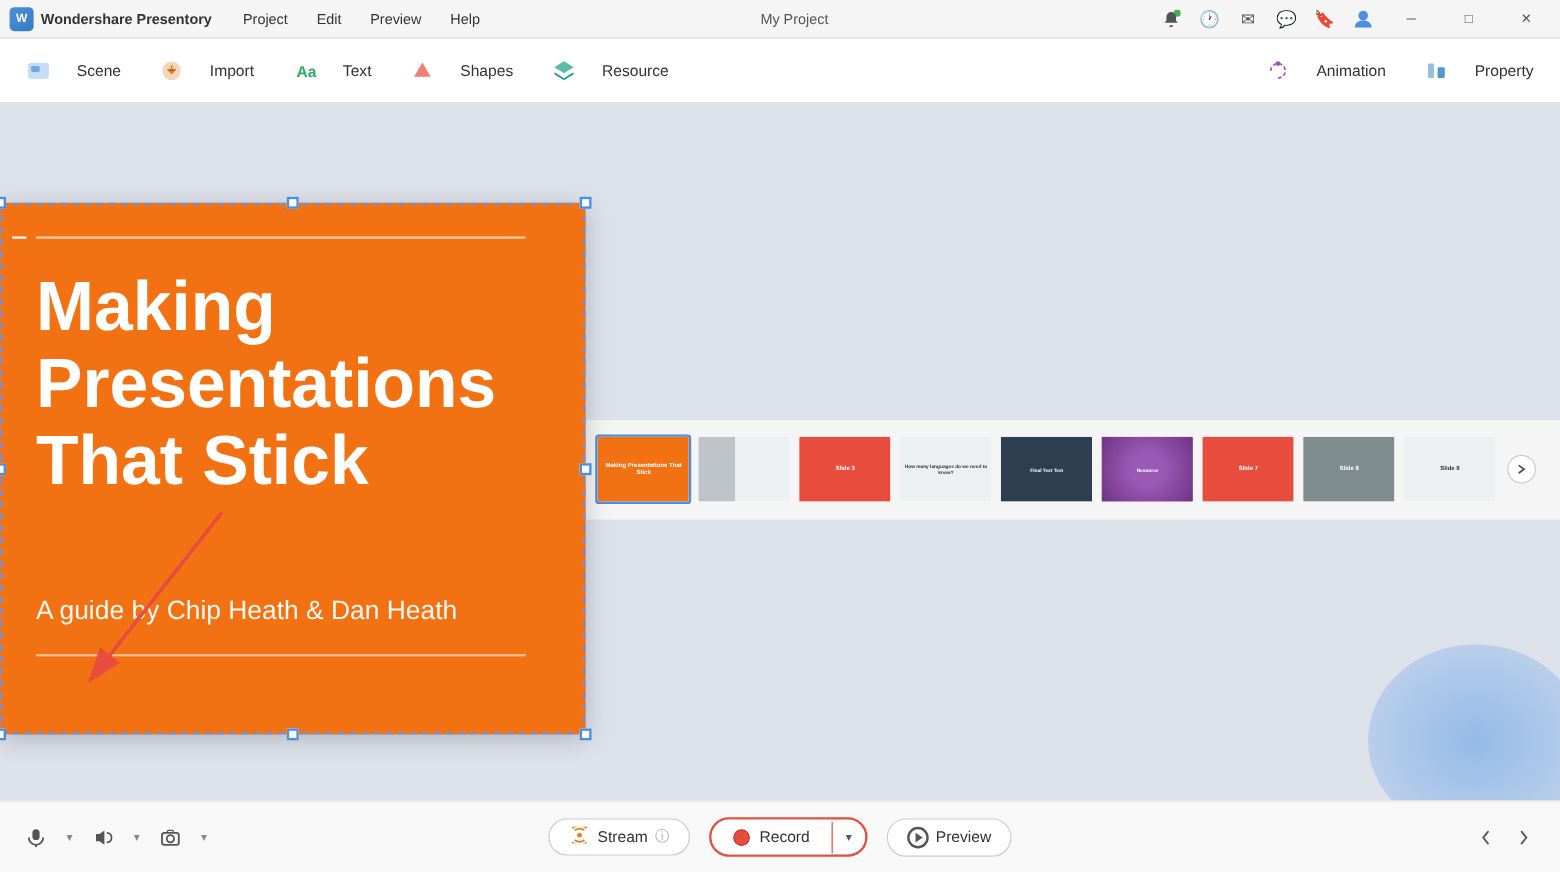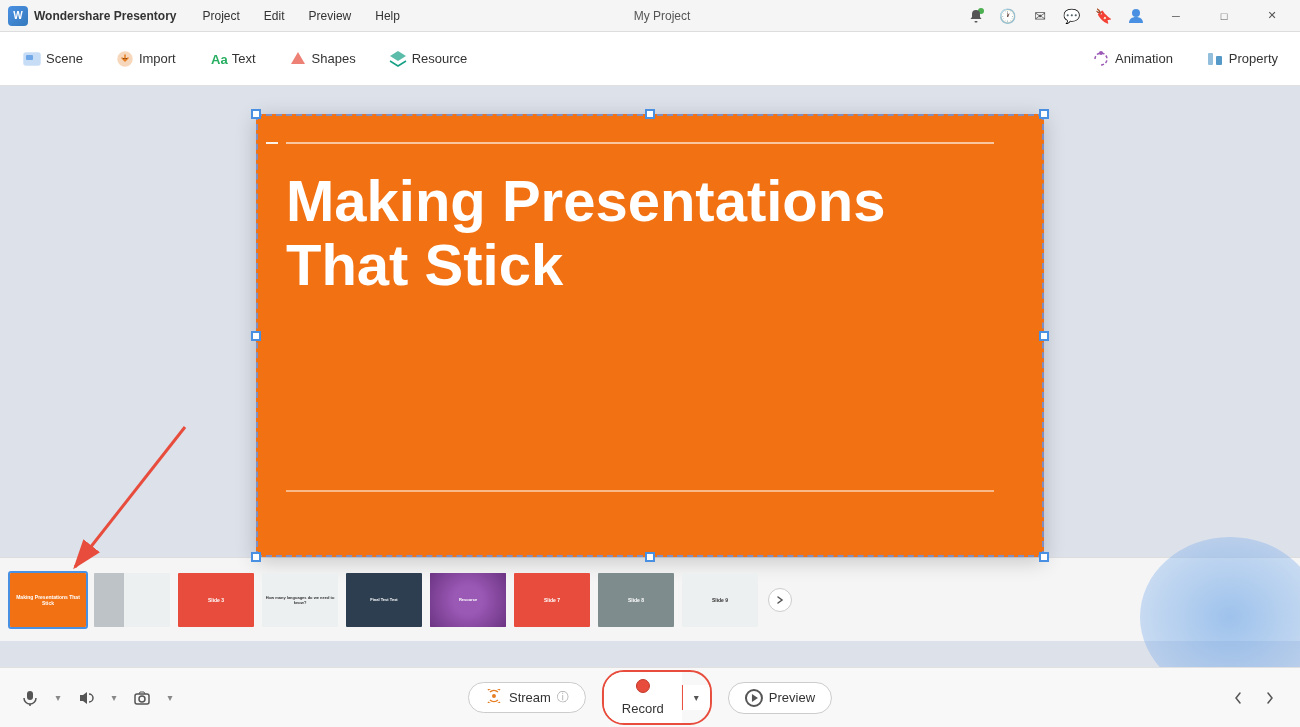--- a/index.html
+++ b/index.html
@@ -98,21 +98,21 @@
       background: #ffffff;
       display: flex;
       align-items: center;
       padding: 0 8px;
       border-bottom: 1px solid #e0e0e0;
       gap: 4px;
     }
     .toolbar-item {
       display: flex;
       align-items: center;
-      gap: 4px;
+      gap: 22px;
       padding: 6px 14px;
       border-radius: 6px;
       cursor: pointer;
       font-size: 13px;
       color: #333;
     }
     .toolbar-icon {
       width: 20px;
       height: 20px;
       display: flex;
@@ -120,21 +120,21 @@
       justify-content: center;
     }
     .toolbar-item.animation-item { margin-left: auto; }
 
     
     #main-area {
       width: 100%;
       height: calc(727px - 32px - 54px - 60px);
       background: #dde1ea;
       display: flex;
-      flex-direction: column;
+      flex-direction: row;
       align-items: center;
       justify-content: flex-start;
       padding-top: 28px;
       position: relative;
       overflow: hidden;
     }
 
     
     #slide-canvas {
       width: 788px;
@@ -339,21 +339,20 @@
     .record-main {
       display: flex;
       align-items: center;
       gap: 8px;
       padding: 7px 18px;
       background: white;
       cursor: pointer;
       font-size: 13px;
       color: #333;
       font-weight: 500;
-      flex-direction: column;
     }
     .record-dot {
       width: 14px;
       height: 14px;
       border-radius: 50%;
       background: #e74c3c;
       border: 1px solid #c0392b;
     }
     .record-dropdown {
       width: 28px;
@@ -534,20 +533,21 @@
     <div class="handle tr"></div>
     <div class="handle ml"></div>
     <div class="handle mr"></div>
     <div class="handle bl"></div>
     <div class="handle bc"></div>
     <div class="handle br"></div>
 
     <div class="slide-line-top-short"></div>
     <div class="slide-line-top"></div>
     <div class="slide-title">Making Presentations That Stick</div>
+    <div class="slide-subtitle">A guide by Chip Heath &amp; Dan Heath</div>
     <div class="slide-line-bottom"></div>
   </div>
 
   <div class="blue-blob"></div>
 
   <svg id="arrow-annotation" viewBox="0 0 220 200">
     <defs>
       <marker id="arrowhead" markerWidth="10" markerHeight="7" refX="9" refY="3.5" orient="auto">
         <polygon points="0 0, 10 3.5, 0 7" fill="#e74c3c"></polygon>
       </marker>

